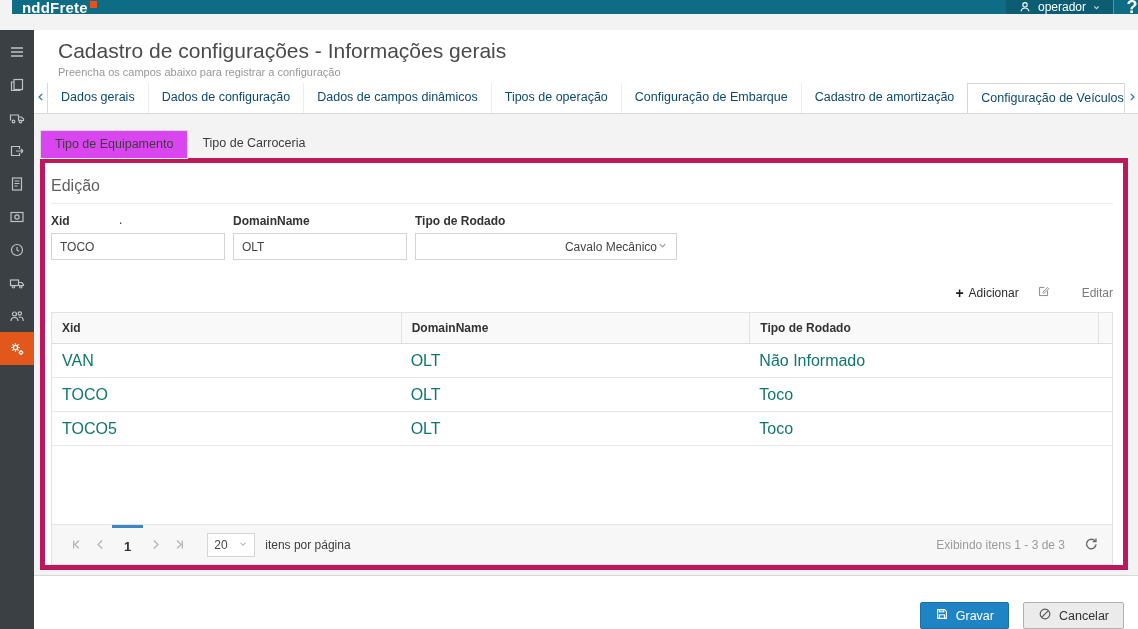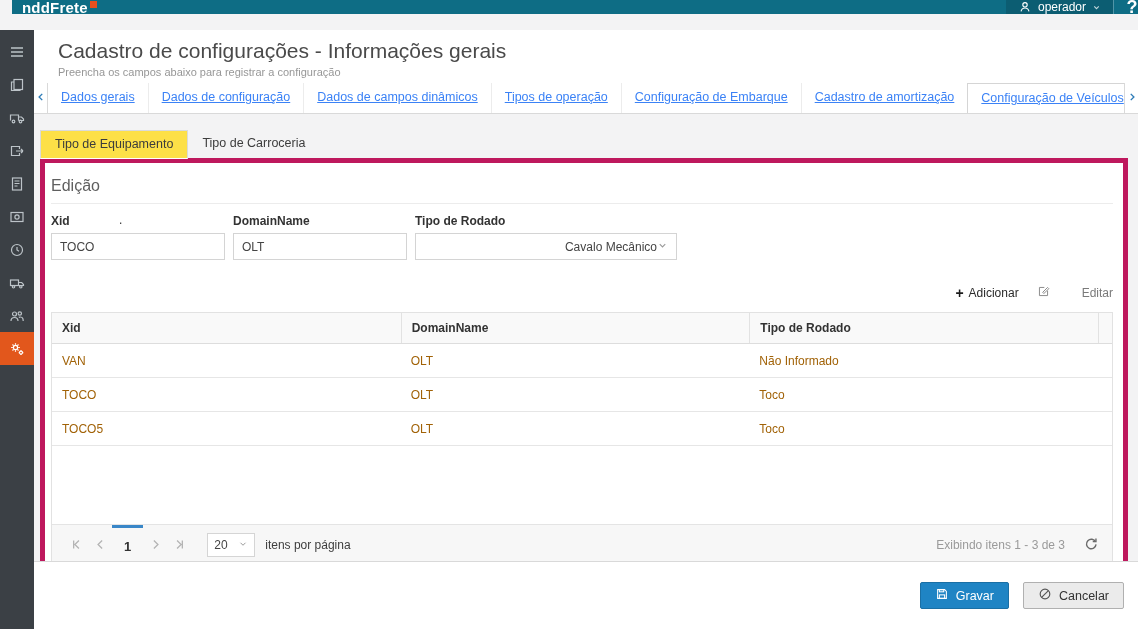--- a/index.html
+++ b/index.html
@@ -33,36 +33,36 @@
     display:flex; flex-direction:column; background:#f3f3f4; }
 
   .page-head { background:#fff; padding:8px 0 5px 24px; }
   .page-title { font-size:21px; font-weight:normal; color:#4a4a4a; line-height:26px; }
   .page-subtitle { font-size:11px; color:#979797; margin-top:2px; }
 
   
   .tabstrip { position:relative; height:31px; background:#fff; border-bottom:1px solid #d9d9d9; }
   .tabs-viewport { position:absolute; left:14px; right:14px; top:0; bottom:0;
     display:flex; overflow:hidden; white-space:nowrap; }
-  .tab { flex:none; padding:0 13px; line-height:29px; font-size:12.5px; color:#3b82f6;
-    border-left:1px solid #ececec; cursor:pointer; height:31px;text-decoration:underline; }
+  .tab { flex:none; padding:0 13px; line-height:29px; font-size:12.5px; color:#0c4a6e;
+    border-left:1px solid #ececec; cursor:pointer; height:31px; }
   .tab:first-child { border-left:none; }
   .tab.active { background:#fff; border:1px solid #d5d5d5; border-bottom:1px solid #fff;
     margin-bottom:-1px; line-height:28px; position:relative; z-index:2; }
   .tab-scroll { position:absolute; top:0; bottom:0; width:14px; background:#fff;
     display:flex; align-items:center; justify-content:center; cursor:pointer; z-index:3; border:none; }
   .tab-scroll.left  { left:0; border-right:1px solid #d9d9d9; }
   .tab-scroll.right { right:0; border-left:1px solid #d9d9d9; }
 
   
   .content { flex:1; padding:16px 10px 0 6px; overflow:hidden; }
 
   .subtabs { display:flex; height:28px; }
   .subtab { padding:0 14px; line-height:27px; font-size:12.5px; color:#3c3c3c; cursor:pointer; }
-  .subtab.active { background:#fde047; border:1px solid #dadada; border-bottom:1px solid #fff;
+  .subtab.active { background:#d946ef; border:1px solid #dadada; border-bottom:1px solid #fff;
     margin-bottom:-1px; position:relative; z-index:2; line-height:26px;text-align:right; }
 
   .panel { background:#fff; border:5px solid #be185d; padding:6px 10px 0 6px; position:relative; }
 
   .section-title { font-size:16px; font-weight:normal; color:#5f5f5f;
     padding:8px 0 8px 0; border-bottom:1px solid #ececec; }
 
   .stray-dot { position:absolute; left:74px; top:50px; font-size:12px; color:#333; }
 
   .form-row { display:flex; gap:8px; margin-top:10px; margin-bottom:20px; }
@@ -85,40 +85,40 @@
   .grid { border:1px solid #e2e2e2; }
   .grid-header { display:grid; grid-template-columns:1fr 1fr 1fr 14px;
     background:#f9f9f9; border-bottom:1px solid #ddd; height:31px; }
   .gh-cell { display:flex; align-items:center; padding:0 10px; font-size:12px;
     font-weight:bold; color:#333; border-left:1px solid #e2e2e2; cursor:pointer; }
   .gh-cell:first-child { border-left:none; }
   .gh-spacer { border-left:1px solid #e2e2e2; }
   .grid-body { height:180px; background:#fff; }
   .grid-row { display:grid; grid-template-columns:1fr 1fr 1fr 14px; height:34px;
     border-bottom:1px solid #e6e6e6; cursor:pointer; }
-  .gb-cell { display:flex; align-items:center; padding:0 10px; font-size:12px; color:#a16207; }
+  .gb-cell { display:flex; align-items:center; padding:0 10px; font-size:16px; color:#0f766e; }
 
   .pager { height:40px; background:#f7f7f7; border-top:1px solid #e4e4e4;
     display:flex; align-items:center; padding:0 14px 0 12px; }
   .pg-btn { width:24px; height:24px; display:flex; align-items:center; justify-content:center;
     background:none; border:none; cursor:pointer; color:#b4b4b4; }
   .page-current { height:40px; display:flex; align-items:center; padding:0 12px;
     border-top:3px solid #3a87c8; font-weight:bold; font-size:13px; color:#333; cursor:pointer; }
   .page-size { width:48px; height:24px; border:1px solid #d5d5d5; background:#fff;
     display:flex; align-items:center; justify-content:space-between; padding:0 6px;
     font-size:12px; color:#444; margin-left:16px; cursor:pointer; }
   .per-page-label { font-size:12px; color:#3e3e3e; margin-left:10px; }
   .pager-right { margin-left:auto; display:flex; align-items:center; gap:18px; }
   .pager-status { font-size:12px; color:#9a9a9a; }
   .refresh-btn { background:none; border:none; cursor:pointer; color:#6b6b6b;
     display:flex; align-items:center; }
 
   
-  .footbar { height:68px; background:#fff; border-top:1px solid #d9d9d9;
-    display:flex; align-items:center; justify-content:flex-end; gap:14px; padding-right:14px; }
+  .footbar { height:54px; background:#fff; border-top:1px solid #d9d9d9;
+    display:flex; align-items:flex-end; justify-content:flex-end; gap:14px; padding-right:14px; }
   .btn { height:27px; display:flex; align-items:center; gap:7px; padding:0 14px;
     font-size:12.5px; border-radius:2px; cursor:pointer;
     font-family:"Liberation Sans", sans-serif; }
   .btn-primary { background:#1f84c4; border:1px solid #1a6fa5; color:#fff; }
   .btn-default { background:#ebebeb; border:1px solid #b0b0b0; color:#333; }
 </style>
 </head>
 <body>
 
 <header class="topbar">

